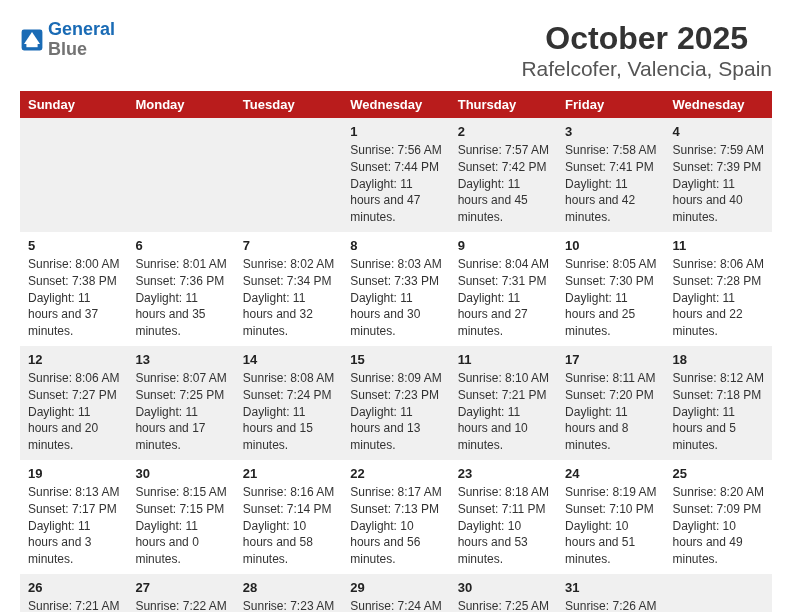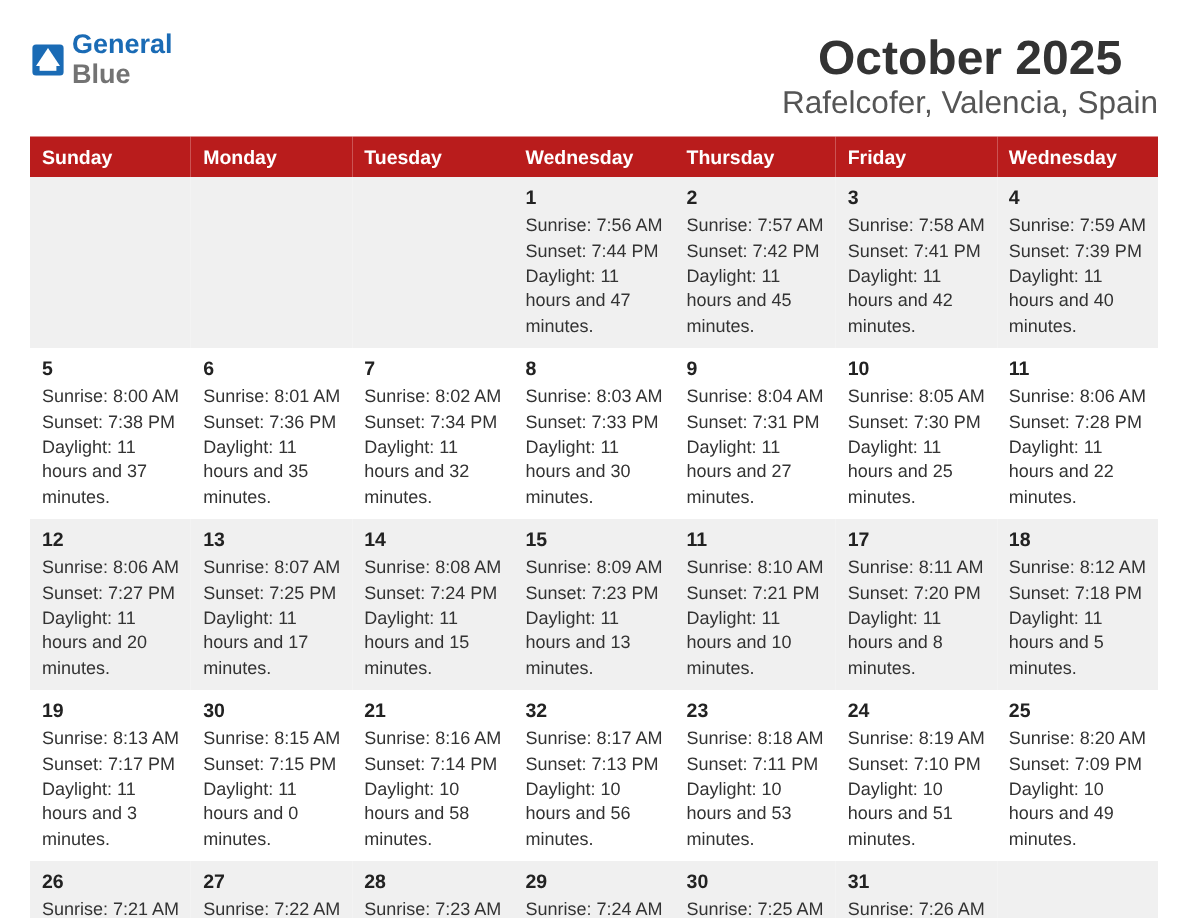--- a/index.html
+++ b/index.html
@@ -210,21 +210,21 @@
         </td>
         <td>
           <div class="day-num">30</div>
           <div class="day-detail">Sunrise: 8:15 AM<br>Sunset: 7:15 PM<br>Daylight: 11 hours and 0 minutes.</div>
         </td>
         <td>
           <div class="day-num">21</div>
           <div class="day-detail">Sunrise: 8:16 AM<br>Sunset: 7:14 PM<br>Daylight: 10 hours and 58 minutes.</div>
         </td>
         <td>
-          <div class="day-num">32</div>
+          <div class="day-num">22</div>
           <div class="day-detail">Sunrise: 8:17 AM<br>Sunset: 7:13 PM<br>Daylight: 10 hours and 56 minutes.</div>
         </td>
         <td>
           <div class="day-num">23</div>
           <div class="day-detail">Sunrise: 8:18 AM<br>Sunset: 7:11 PM<br>Daylight: 10 hours and 53 minutes.</div>
         </td>
         <td>
           <div class="day-num">24</div>
           <div class="day-detail">Sunrise: 8:19 AM<br>Sunset: 7:10 PM<br>Daylight: 10 hours and 51 minutes.</div>
         </td>

